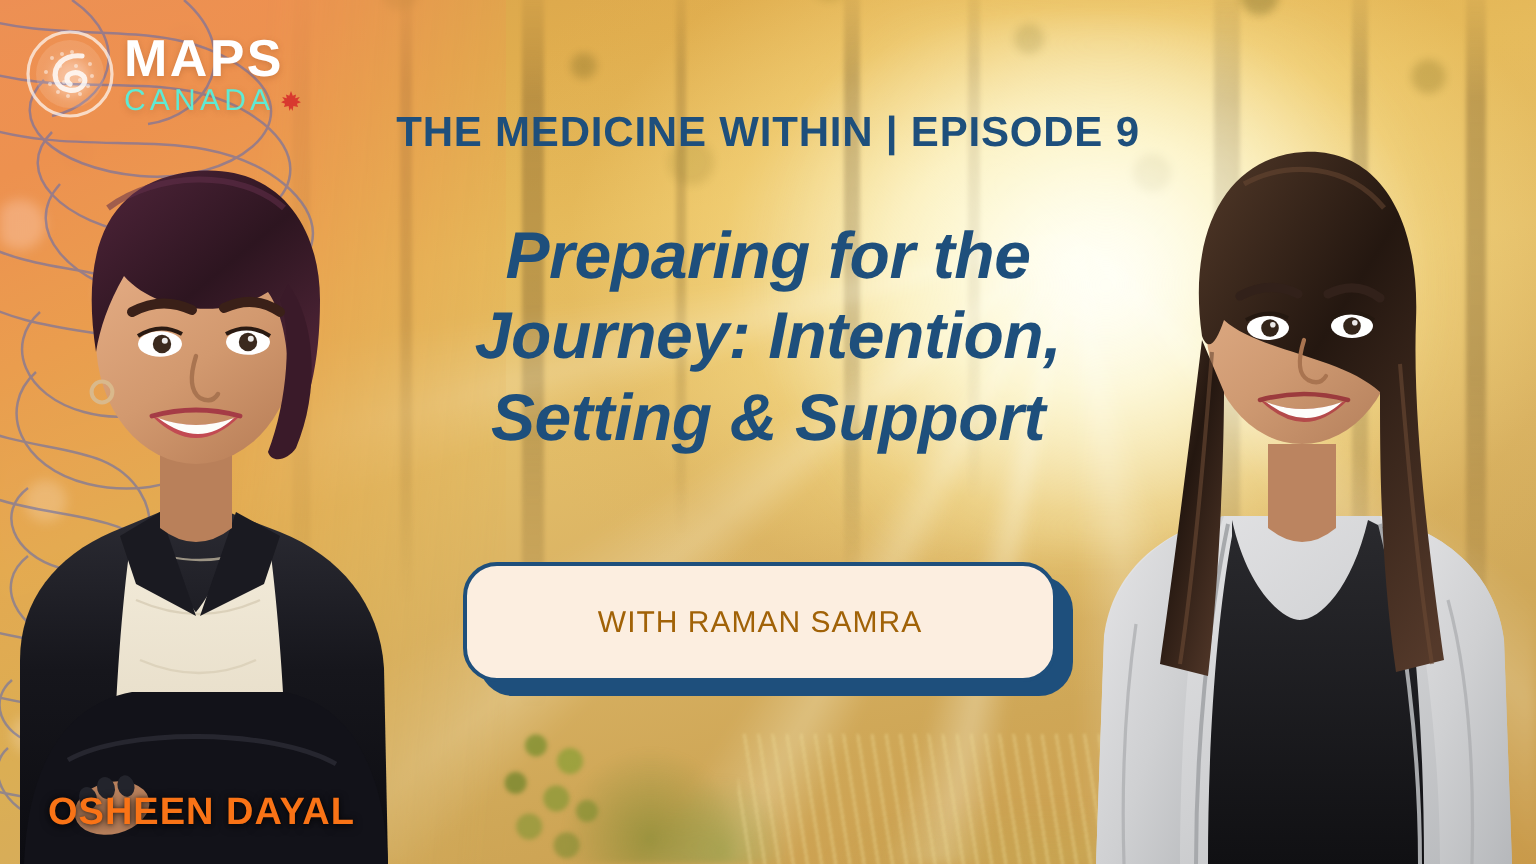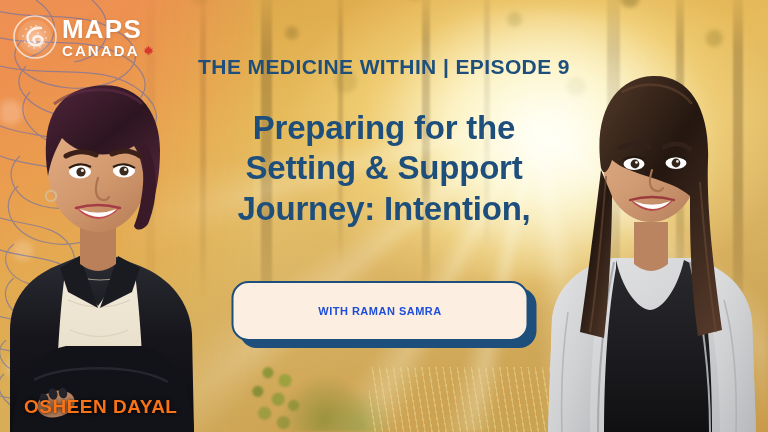--- a/index.html
+++ b/index.html
@@ -190,40 +190,41 @@
     display:flex; align-items:center; gap:4px;
   }
   .logo-mark { width:46px; height:46px; opacity:.9; }
   .logo-words { line-height:1; }
   .logo-maps {
     color:#fff; font-size:26px; font-weight:700; letter-spacing:1.2px;
     text-shadow:0 1px 3px rgba(150,80,40,.35);
   }
   .logo-canada-row { display:flex; align-items:center; gap:3px; margin-top:1px; }
   .logo-canada {
-    color:#ffffff; font-size:15px; font-weight:700; letter-spacing:2.1px;
+    color:#5eead4; font-size:15px; font-weight:400; letter-spacing:2.1px;
     text-shadow:0 1px 3px rgba(150,80,40,.35);
   }
   .maple { width:11px; height:11px; }
 
   
   .eyebrow {
     position:absolute; left:0; right:0; top:55px;
     text-align:center;
     color:#1e4f7c;
     font-size:21px; font-weight:700; letter-spacing:.4px;
     white-space:nowrap;
   }
   .headline {
     position:absolute; left:50%; transform:translateX(-50%);
     top:108px; width:430px;
     text-align:center;
     color:#1e4f7c;
     font-size:33px; font-weight:700; line-height:1.22;
     letter-spacing:-.2px;
+    font-style:italic;
   }
 
   
   .pill-wrap {
     position:absolute; left:50%; transform:translateX(-50%);
     top:281px; width:305px; height:67px;
   }
   .pill-shadow {
     position:absolute; left:8px; top:7px;
     width:297px; height:60px;
@@ -231,22 +232,22 @@
   }
   .pill {
     position:absolute; left:0; top:0;
     width:297px; height:60px;
     background:#fceee0;
     border:2.5px solid #1e4f7c;
     border-radius:17px;
     display:flex; align-items:center; justify-content:center;
   }
   .pill-text {
-    color:#1d4ed8;
-    font-size:11px; font-weight:700; letter-spacing:.5px;
+    color:#a16207;
+    font-size:15px; font-weight:400; letter-spacing:.5px;
     white-space:nowrap;
   }
 </style>
 </head>
 <body>
 
 <div id="stage">
 
   <div class="bg-base"></div>
 
@@ -468,22 +469,22 @@
                    L4.6,12.6 L1,11.2 L4.2,9.4 L2,6.4 L6.2,7.4 L5.4,4 L8.4,5.2 Z" fill="#d8392f"></path>
         </svg>
       </div>
     </div>
   </div>
 
   <div class="eyebrow">THE MEDICINE WITHIN | EPISODE 9</div>
 
   <div class="headline">
     <div>Preparing for the</div>
+    <div>Journey: Intention,</div>
     <div>Setting &amp; Support</div>
-    <div>Journey: Intention,</div>
   </div>
 
   <div class="pill-wrap">
     <div class="pill-shadow"></div>
     <div class="pill">
       <span class="pill-text">WITH RAMAN SAMRA</span>
     </div>
   </div>
 
   <div class="name-bar">OSHEEN DAYAL</div>

